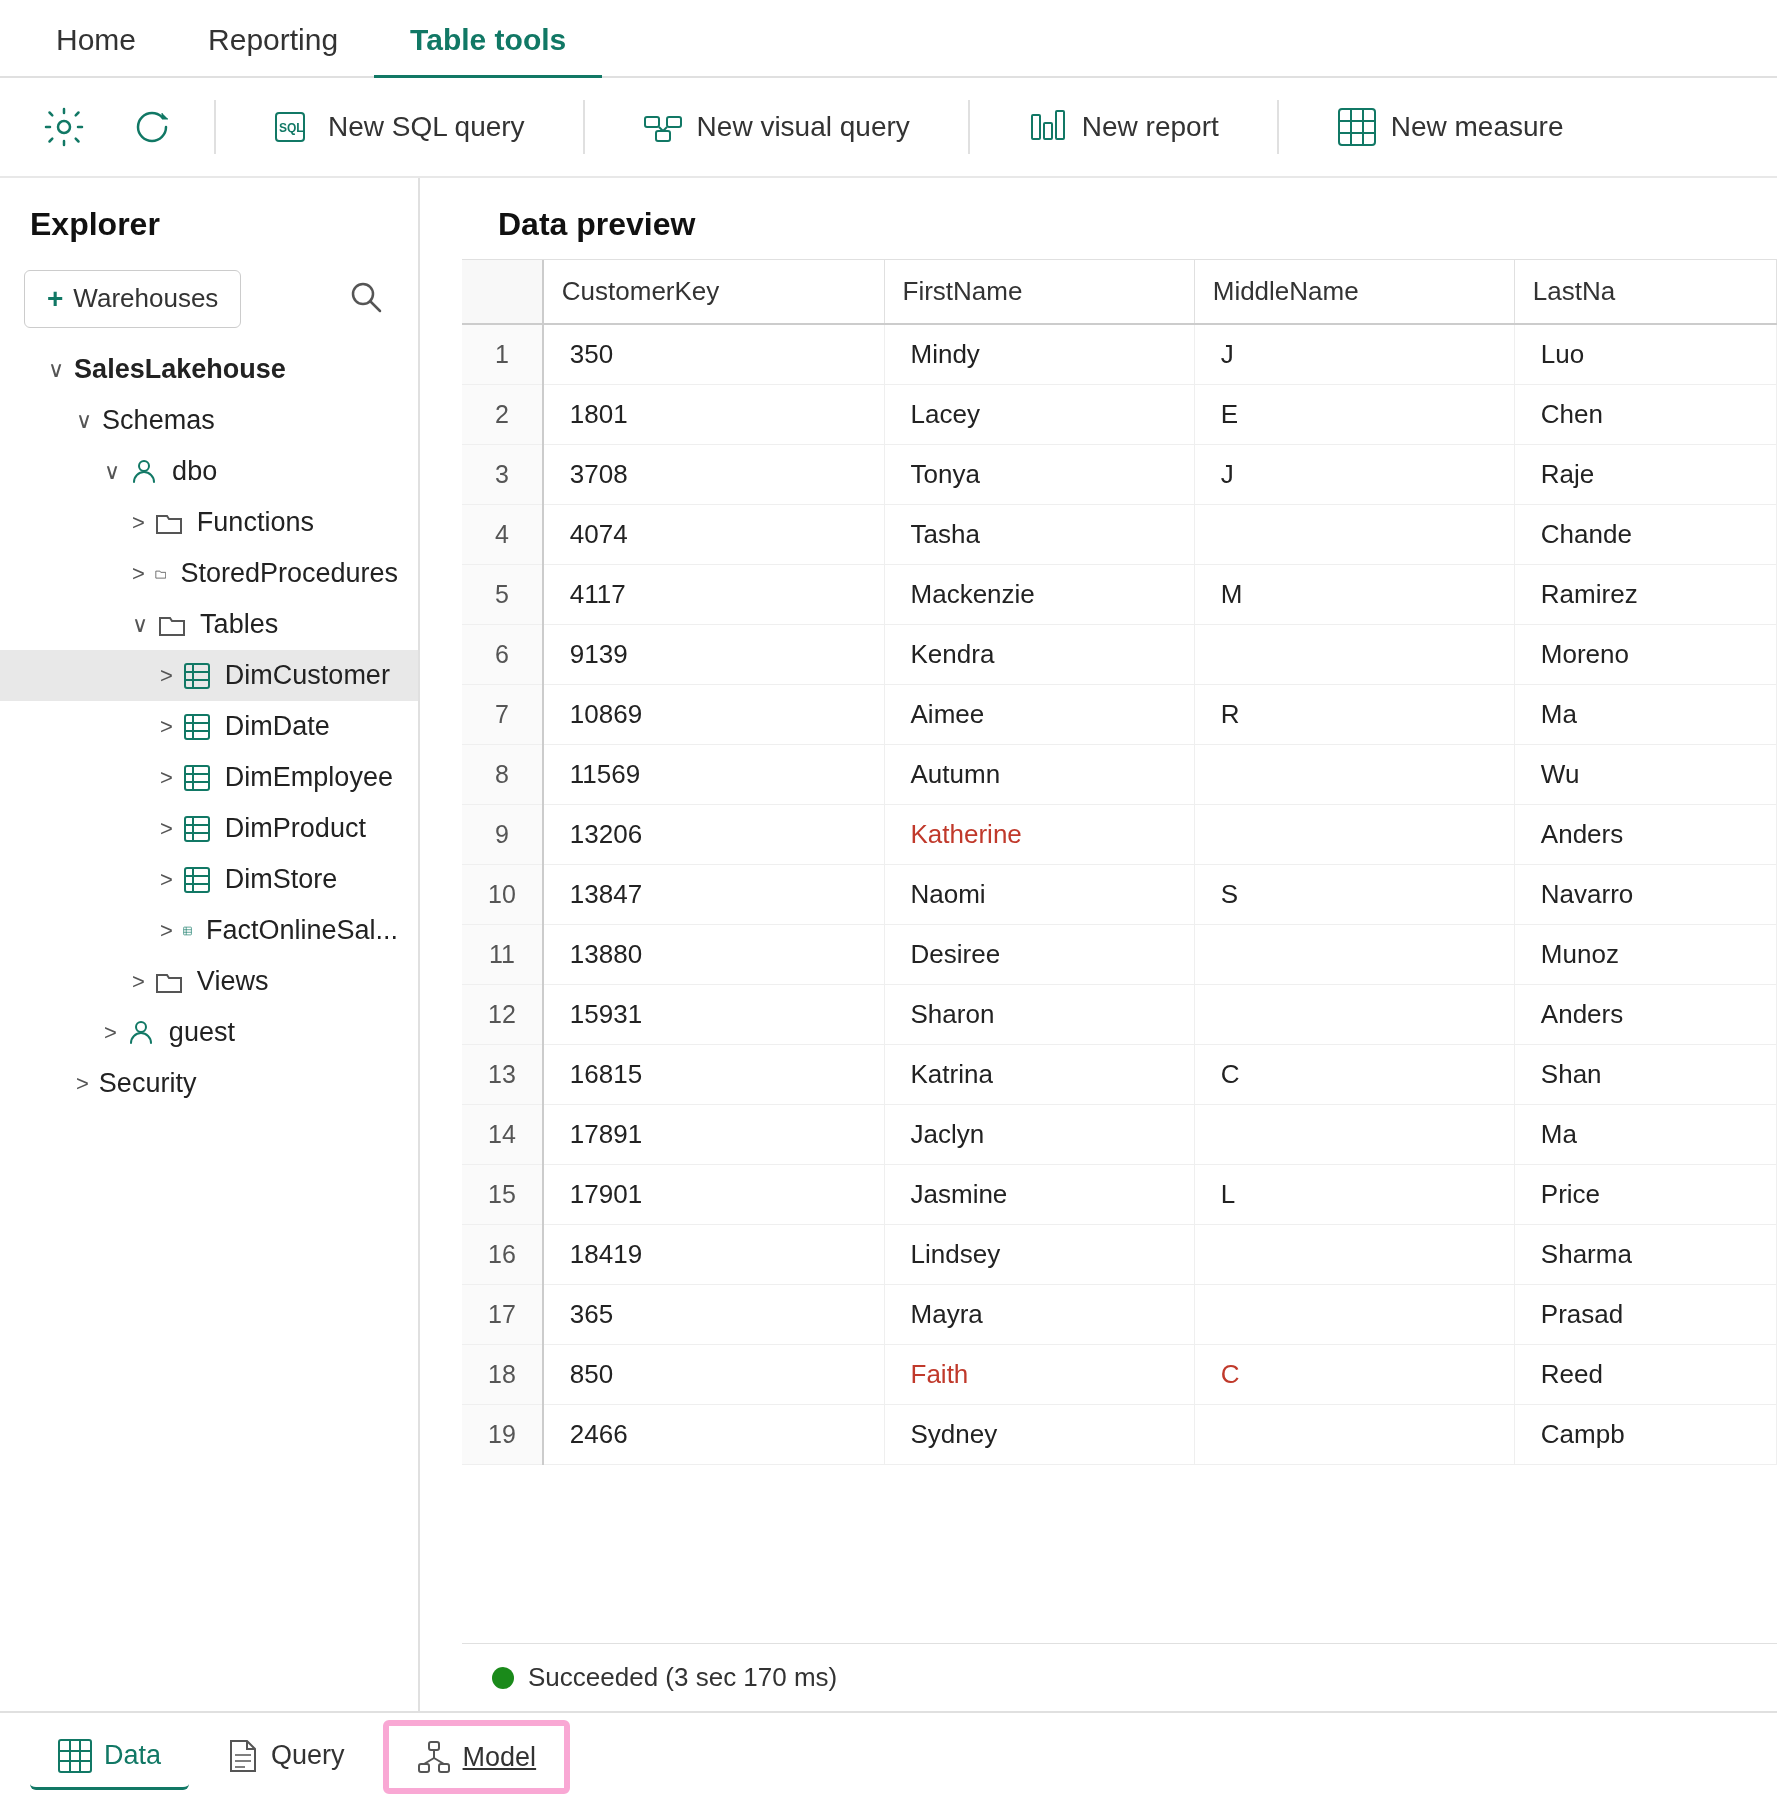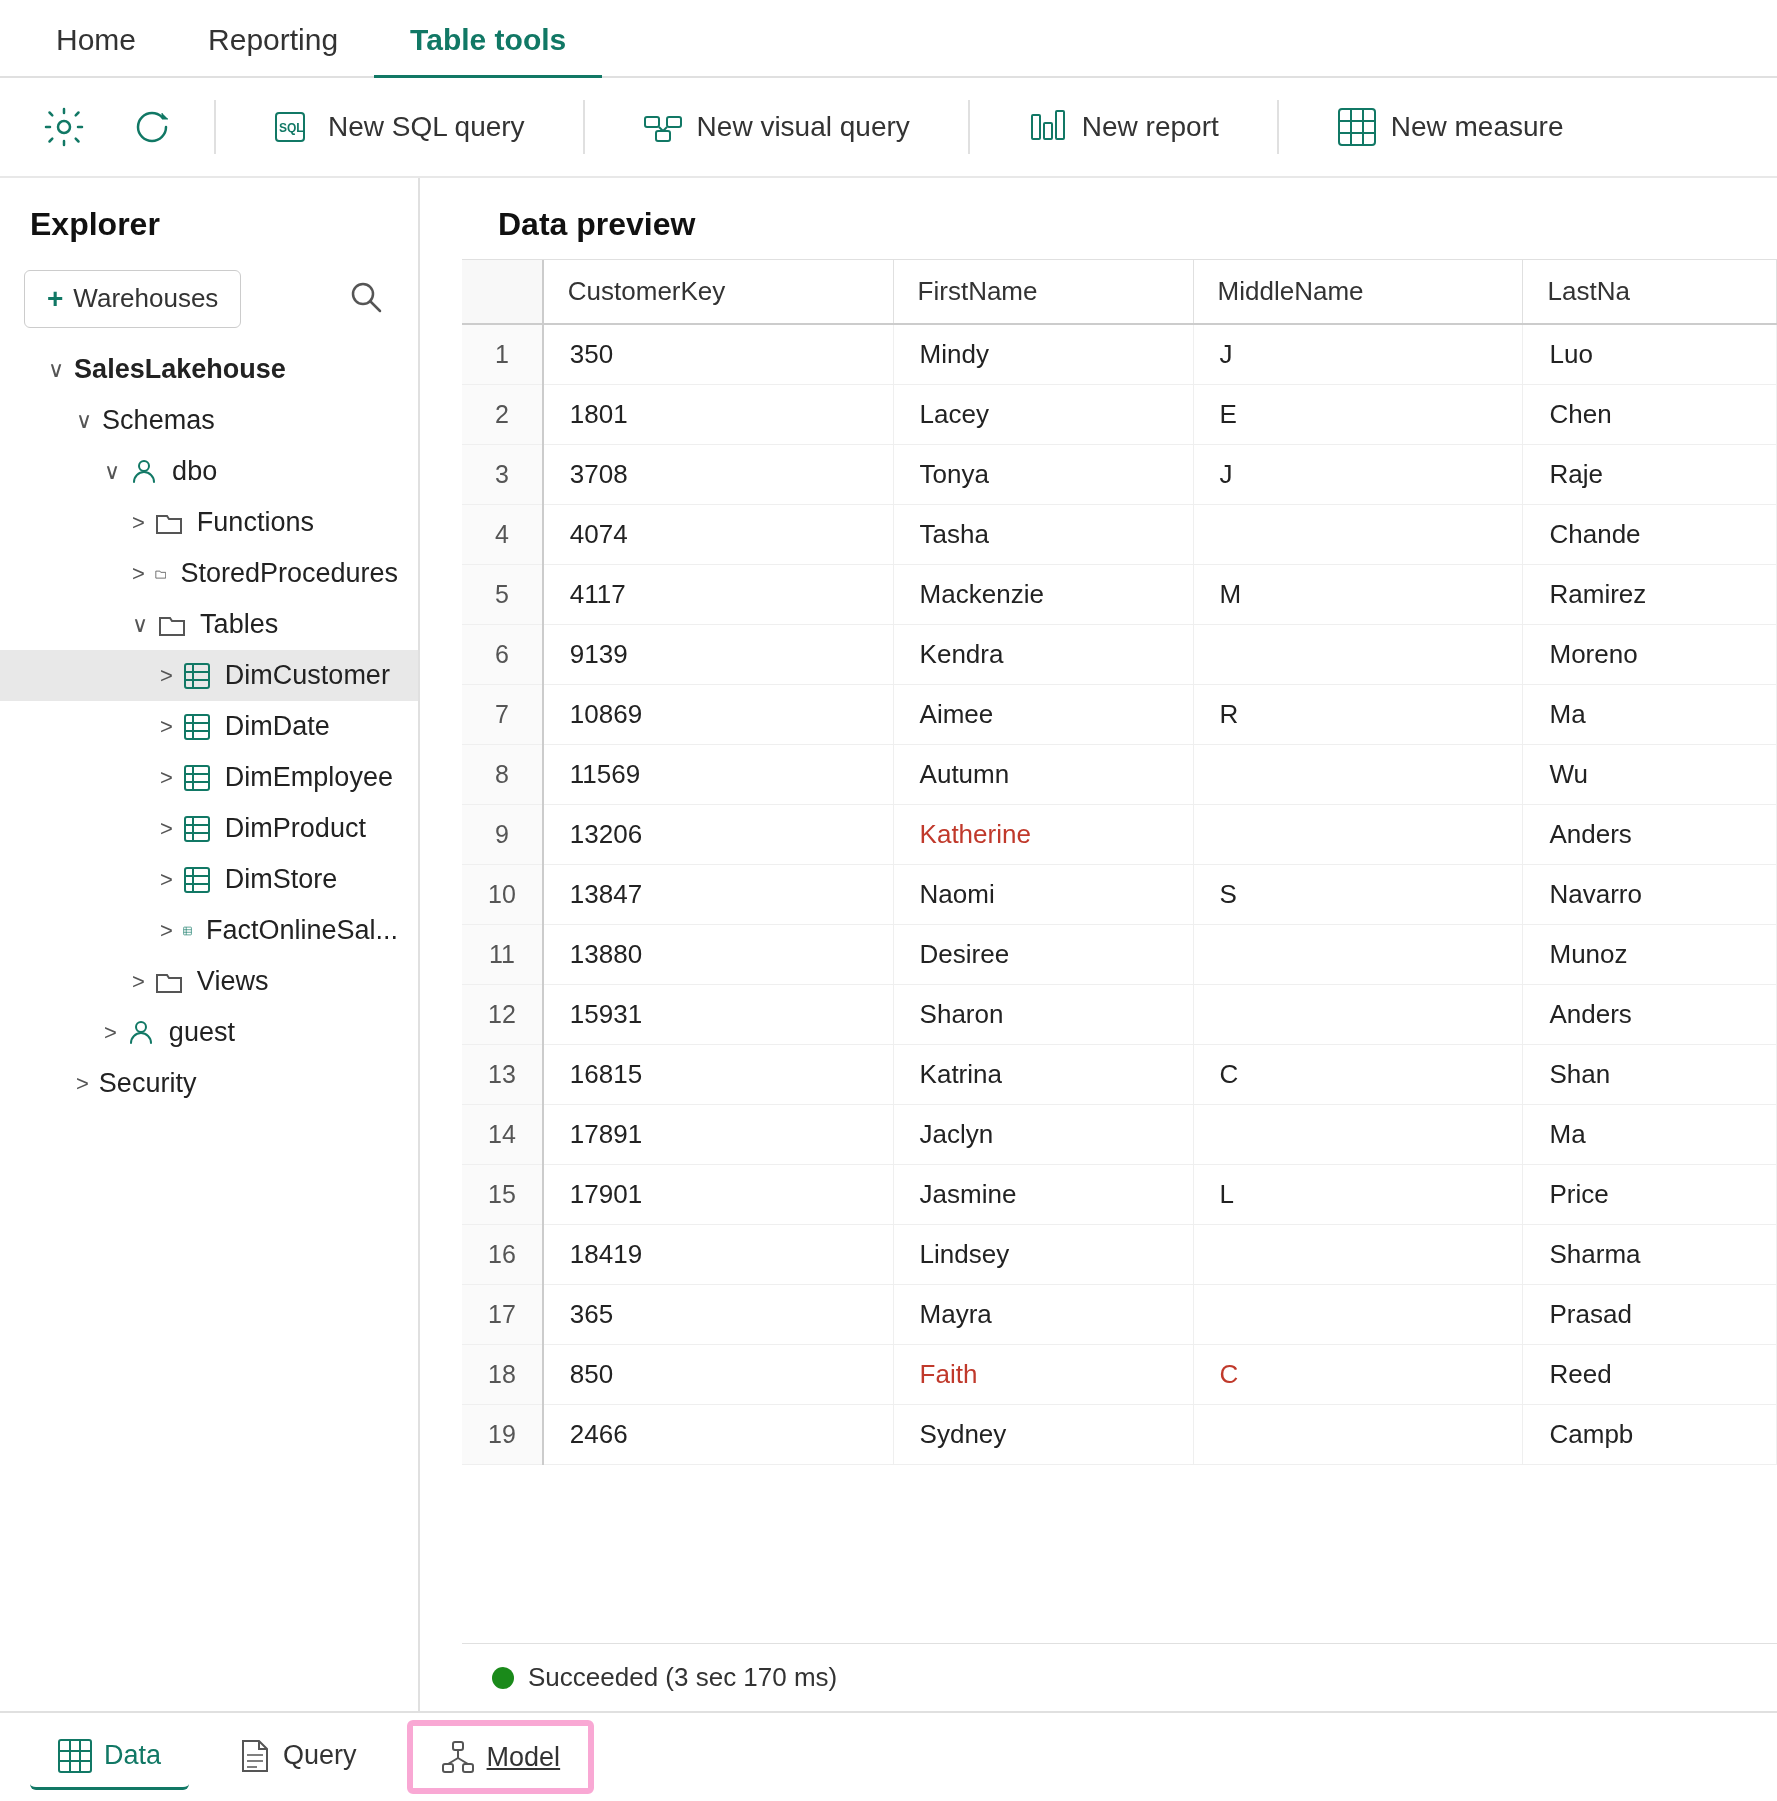--- a/index.html
+++ b/index.html
@@ -165,21 +165,21 @@
     }
     table {
       border-collapse: collapse;
       width: 100%;
       font-size: 26px;
     }
     thead th {
       background: #fff;
       border-bottom: 2px solid #ccc;
       border-right: 1.5px solid #e0e0e0;
-      padding: 16px 24px;
+      padding: 16px 18px;
       text-align: left;
       font-weight: 500;
       color: #333;
       white-space: nowrap;
       position: sticky;
       top: 0;
       z-index: 1;
     }
     thead th:first-child {
       width: 80px;
@@ -223,21 +223,21 @@
     }
 
     
     .bottom-tabs {
       display: flex;
       align-items: center;
       border-top: 2px solid #e0e0e0;
       background: #fff;
       height: 90px;
       padding: 12px 30px;
-      gap: 22px;
+      gap: 10px;
     }
     .bottom-tab {
       display: flex;
       align-items: center;
       gap: 12px;
       padding: 14px 28px;
       font-size: 27px;
       cursor: pointer;
       border-radius: 6px;
       border: none;

